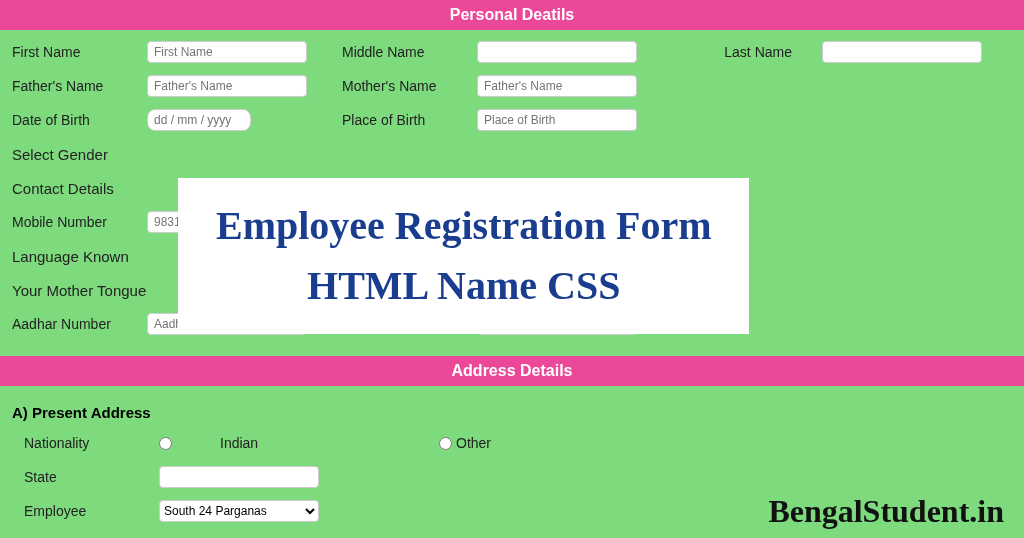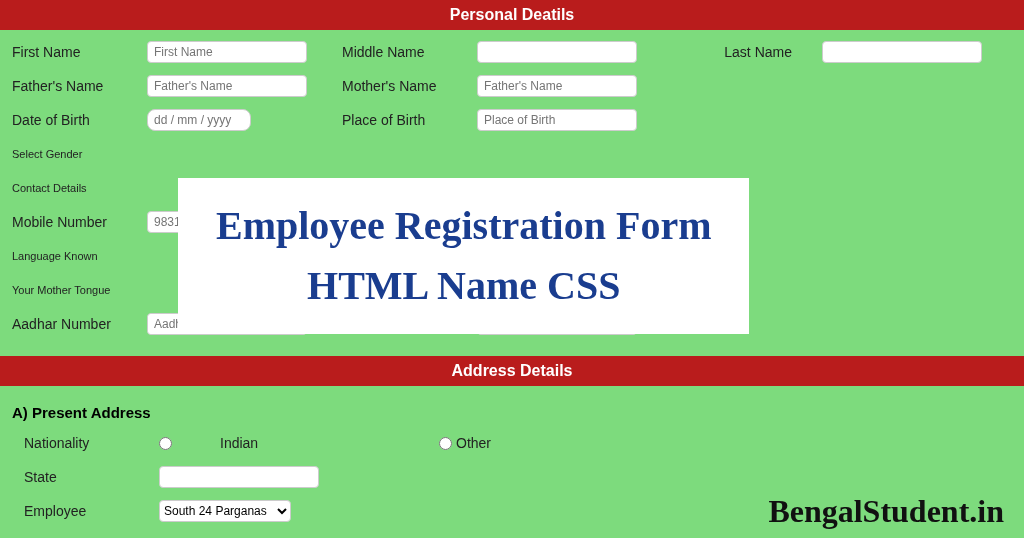--- a/index.html
+++ b/index.html
@@ -9,21 +9,21 @@
     }
     body {
       font-family: "Comic Sans MS", cursive, sans-serif;
       background: #7ddb7d;
       width: 1024px;
       height: 538px;
       overflow: hidden;
       position: relative;
     }
     .section-header {
-      background: #b91c1c;
+      background: #ec4899;
       color: white;
       text-align: center;
       font-weight: bold;
       padding: 6px 0;
       font-size: 16px;
     }
     .form-body {
       padding: 10px 12px;
     }
     .form-row {
@@ -40,21 +40,21 @@
     .form-group.g1 { flex: 0 0 33%; }
     .form-group.g2 { flex: 0 0 33%; }
     .form-group.g3 { flex: 0 0 34%; }
     .label {
       font-size: 14px;
       color: #222;
       width: 135px;
       flex-shrink: 0;
     }
     .label-wide {
-      font-size: 11px;
+      font-size: 15px;
       color: #222;
     }
     input[type="text"], input[type="date"] {
       background: white;
       border: 1px solid #ccc;
       border-radius: 4px;
       padding: 3px 6px;
       font-size: 12px;
       color: #888;
       width: 160px;
@@ -135,21 +135,21 @@
       font-weight: bold;
       color: #111;
       z-index: 20;
     }
     select.dist {
       background: white;
       border: 1px solid #ccc;
       border-radius: 4px;
       padding: 2px 0;
       font-size: 12px;
-      width: 132px;
+      width: 160px;
       height: 22px;
     }
     .indent {
       padding-left: 12px;
     }
   </style>
 </head>
 <body>
 
 <div class="section-header">Personal Deatils</div>

